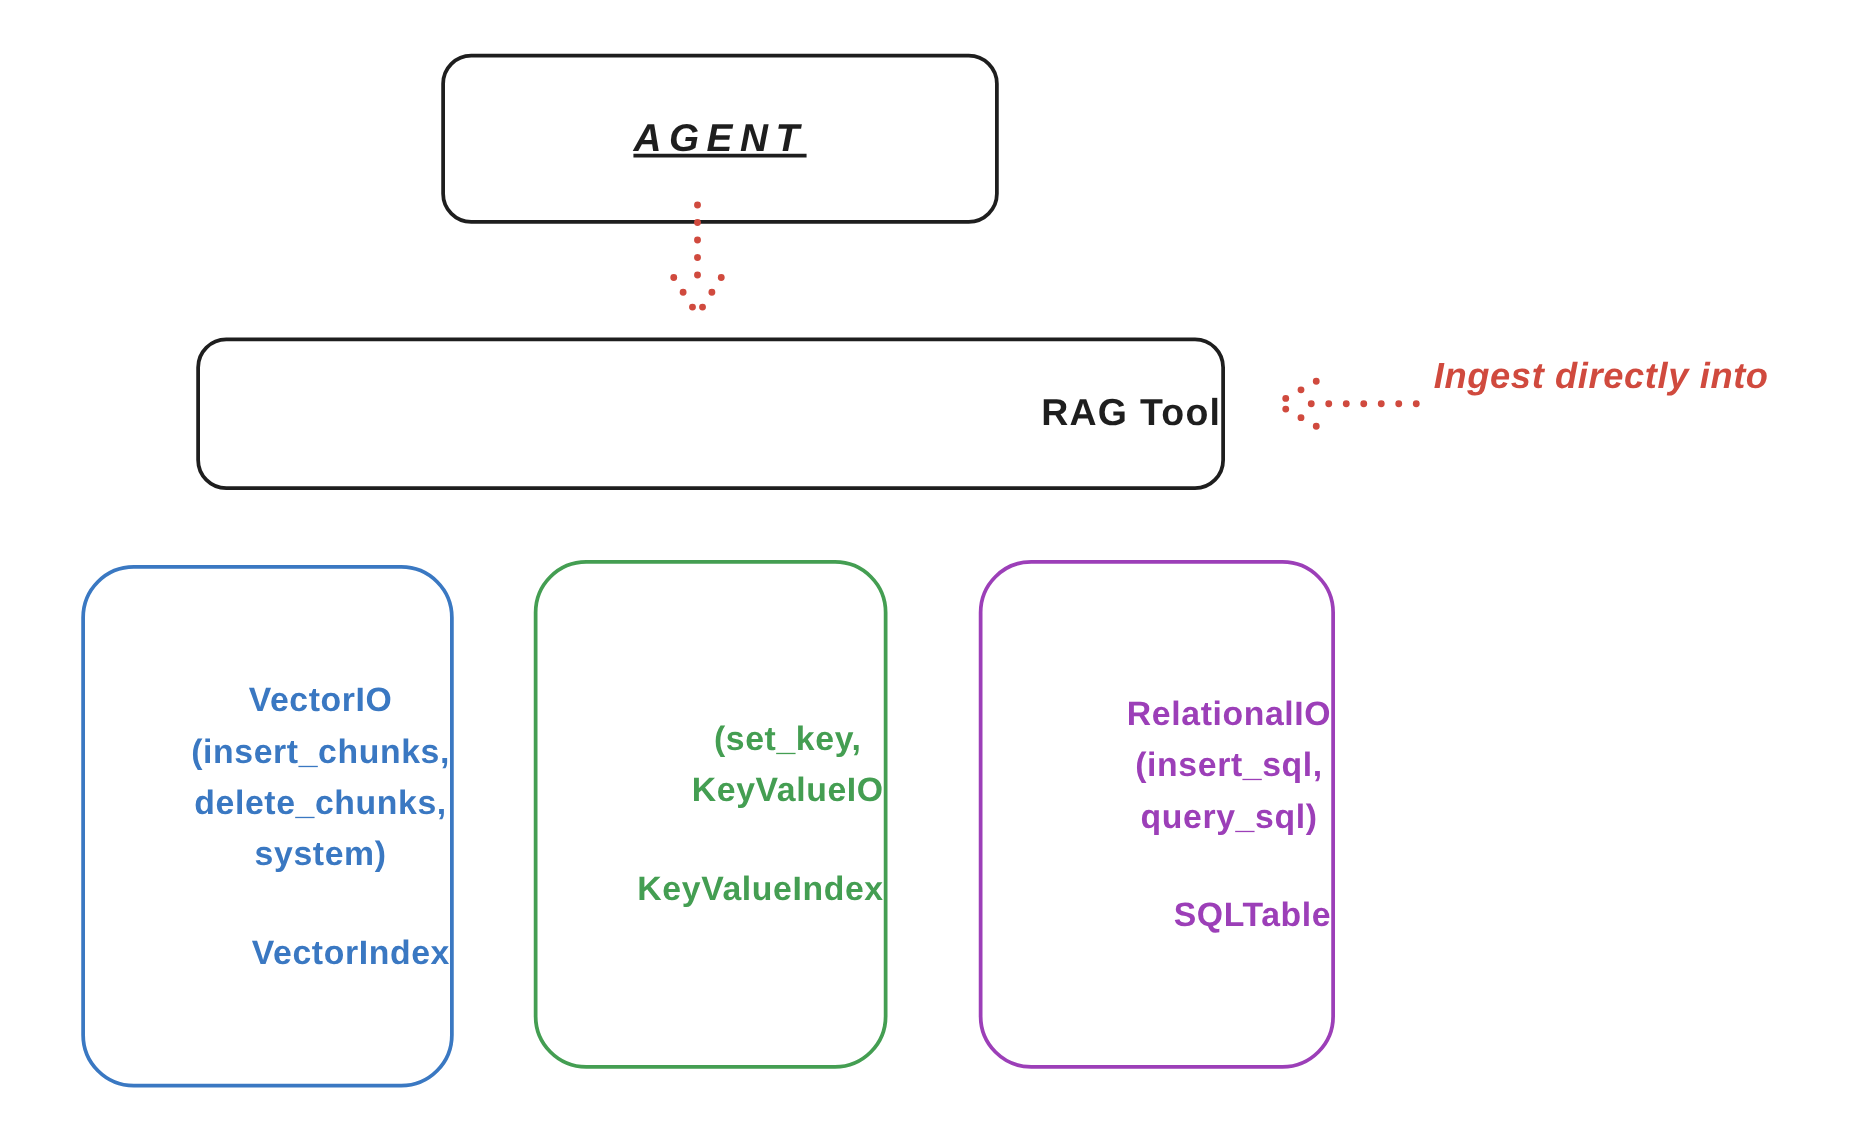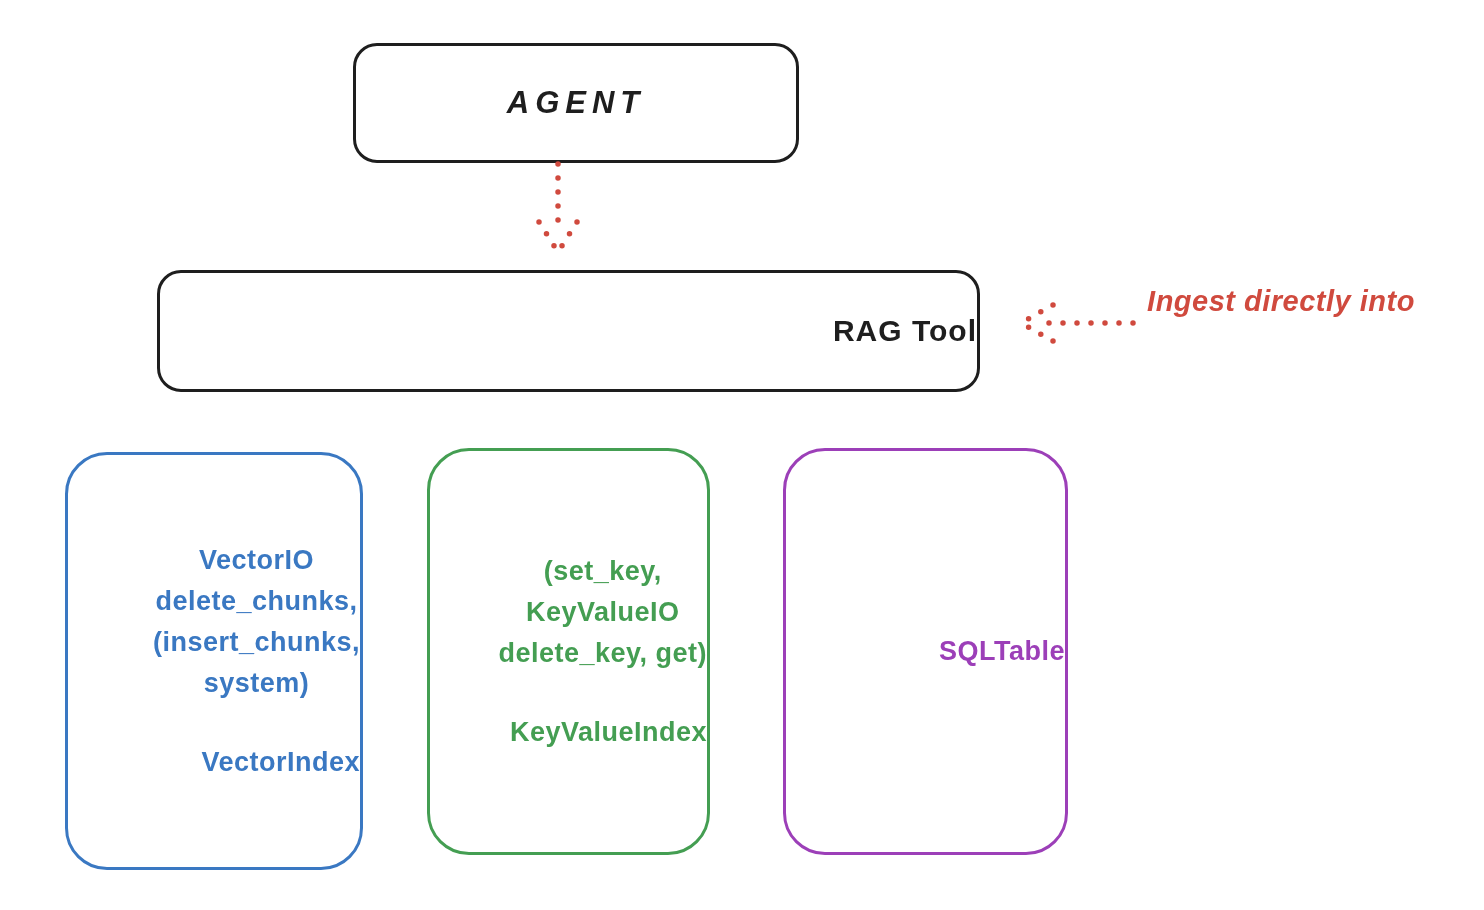--- a/index.html
+++ b/index.html
@@ -29,21 +29,21 @@
     position: absolute;
     border: 3.5px solid var(--stroke);
     border-radius: 24px;
     background: var(--bg);
     display: flex;
     align-items: center;
     justify-content: center;
   }
   .agent-box {
     left: 353px; top: 43px;
-    width: 446px; height: 120px;
+    width: 446px; height: 136px; text-decoration: underline;
   }
   .agent-box .label {
     font-size: 31px;
     font-weight: 700;
     font-style: italic;
     letter-spacing: 6px;
   }
   .rag-box {
     left: 157px; top: 270px;
     width: 823px; height: 122px; justify-content: flex-end;
@@ -138,33 +138,37 @@
     <path d="M40 45 L8 27"></path>
   </svg>
 
   <div class="annotation">
     <div>Ingest directly into</div>
   </div>
 
   <div class="io-box vector">
     <div class="methods">
       <div>VectorIO</div>
+      <div>(insert_chunks,</div>
       <div>delete_chunks,</div>
-      <div>(insert_chunks,</div>
       <div>system)</div>
     </div>
     <div class="index-label">VectorIndex</div>
   </div>
 
   <div class="io-box keyvalue">
     <div class="methods">
       <div>(set_key,</div>
       <div>KeyValueIO</div>
-      <div>delete_key, get)</div>
     </div>
     <div class="index-label">KeyValueIndex</div>
   </div>
 
   <div class="io-box relational">
+    <div class="methods">
+      <div>RelationalIO</div>
+      <div>(insert_sql,</div>
+      <div>query_sql)</div>
+    </div>
     <div class="index-label">SQLTable</div>
   </div>
 
 </div>
 
 </body></html>

